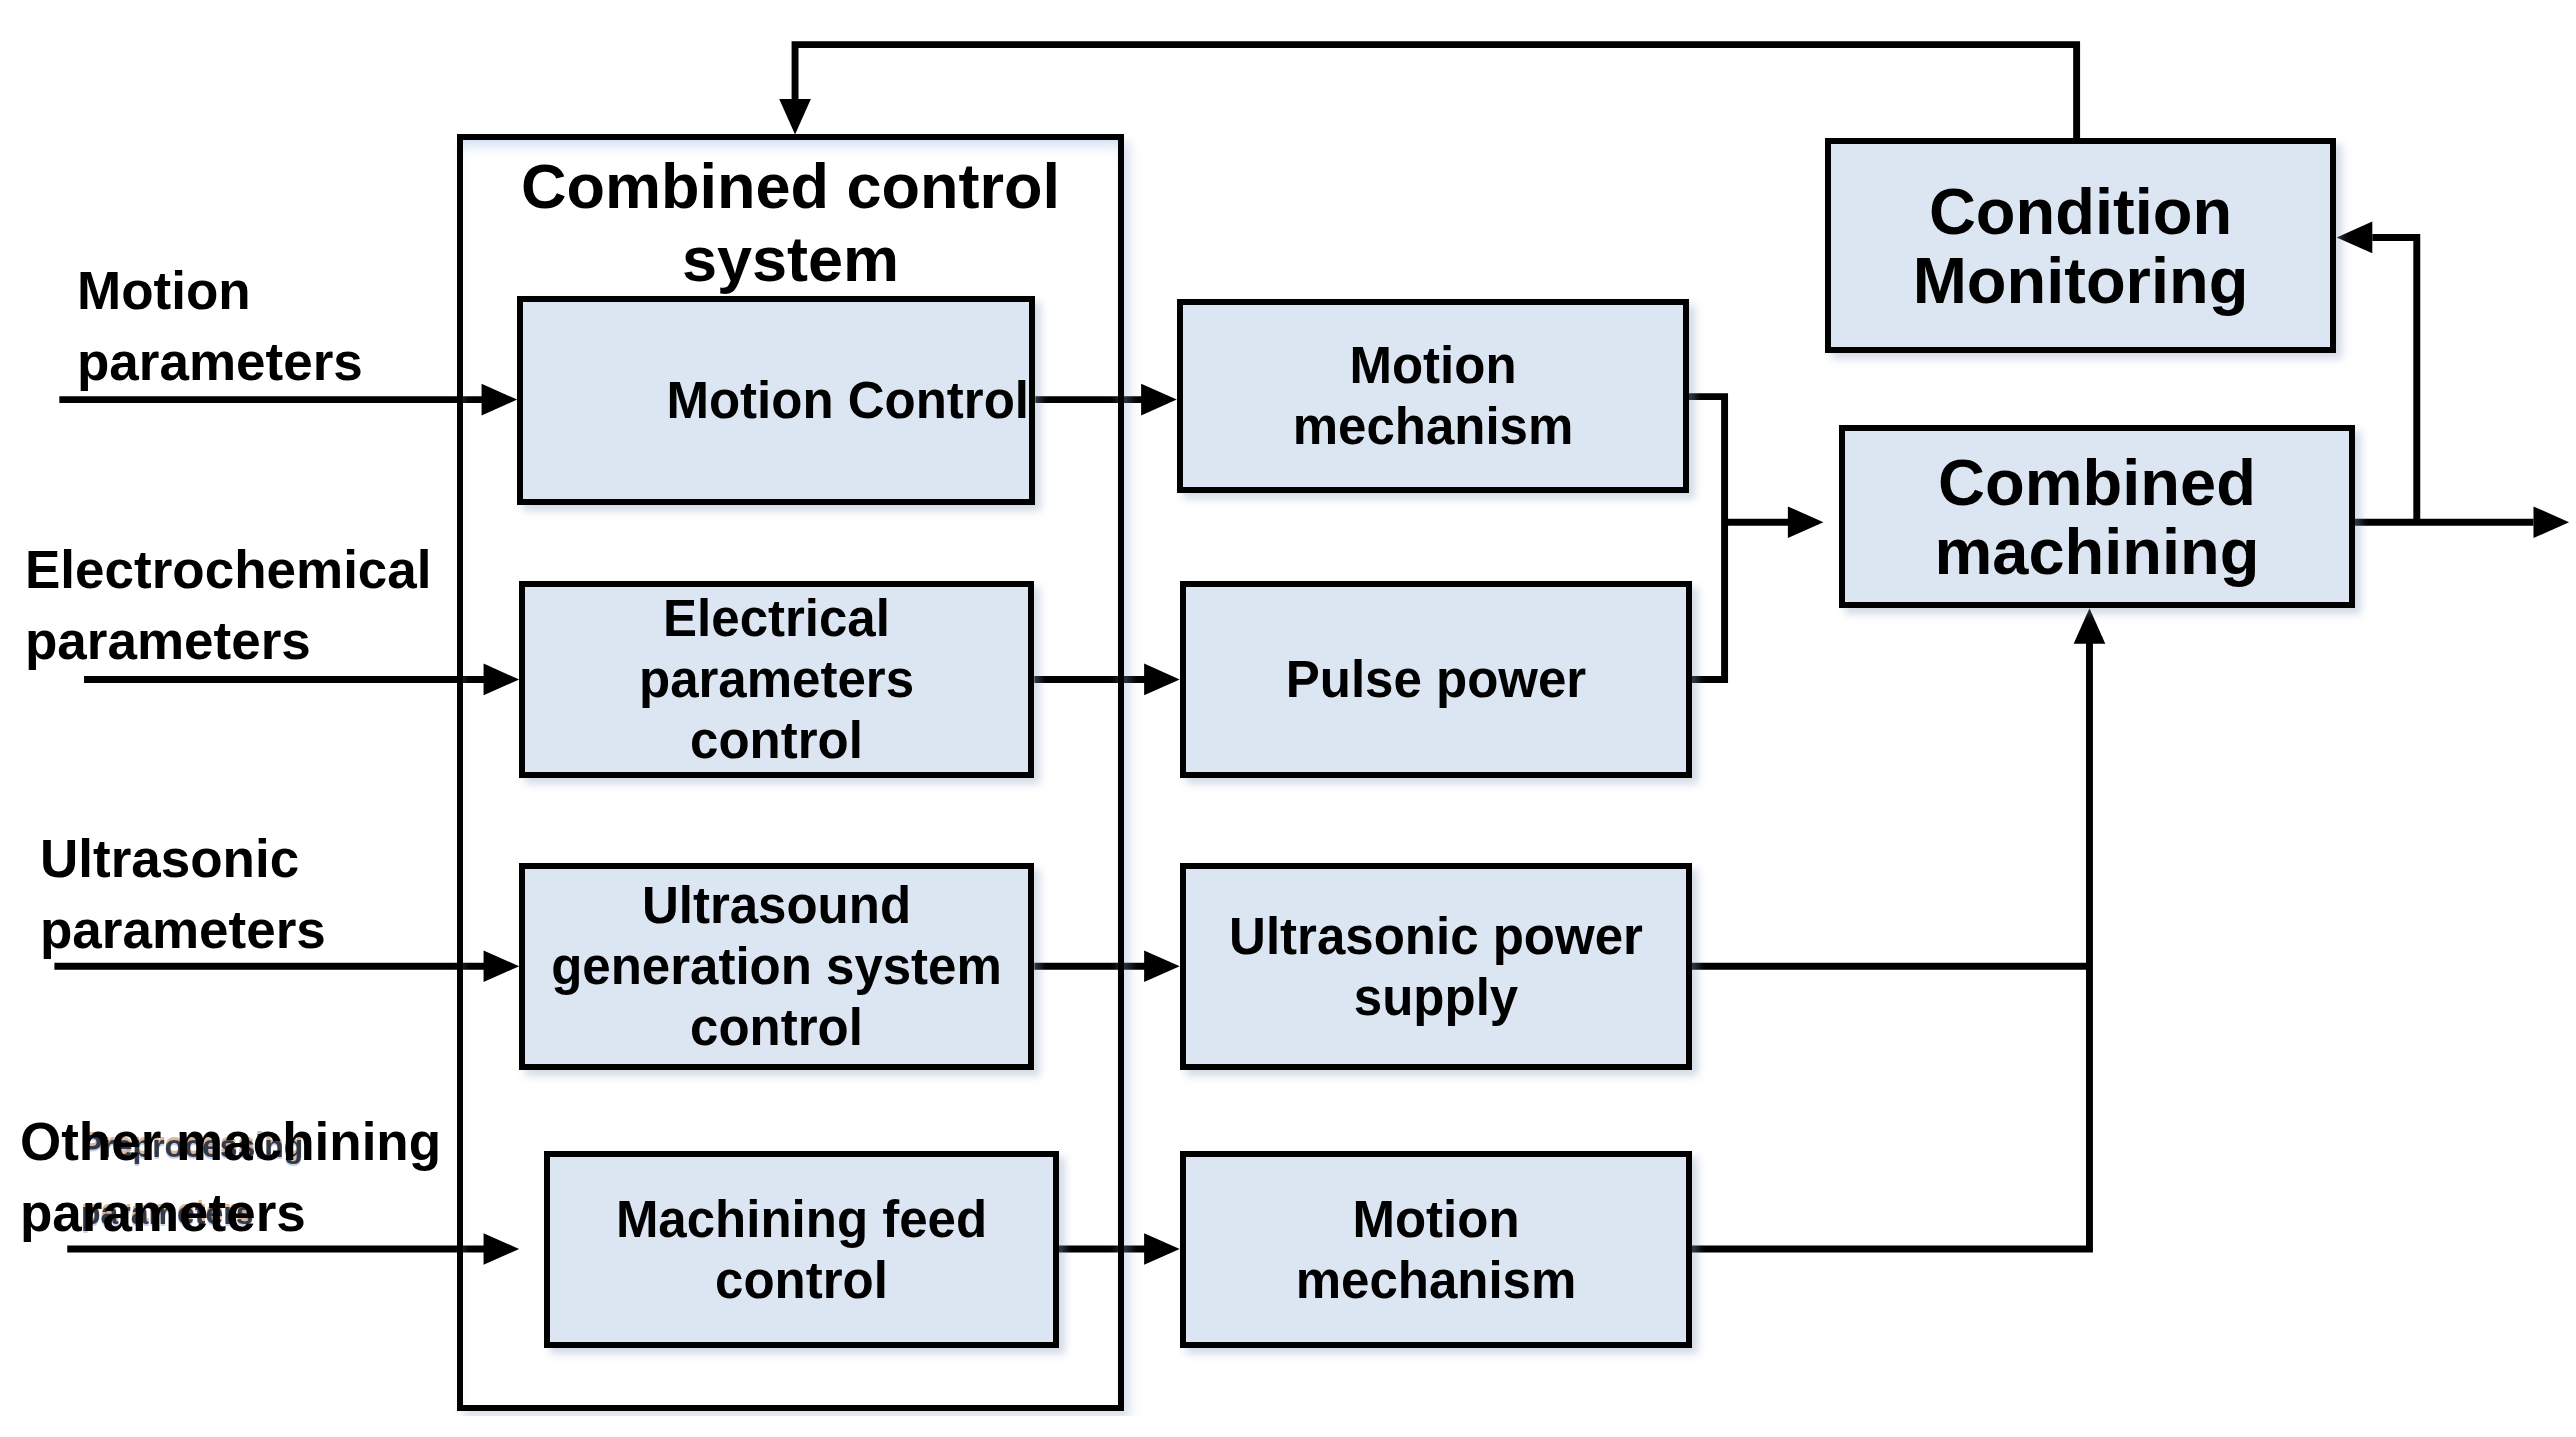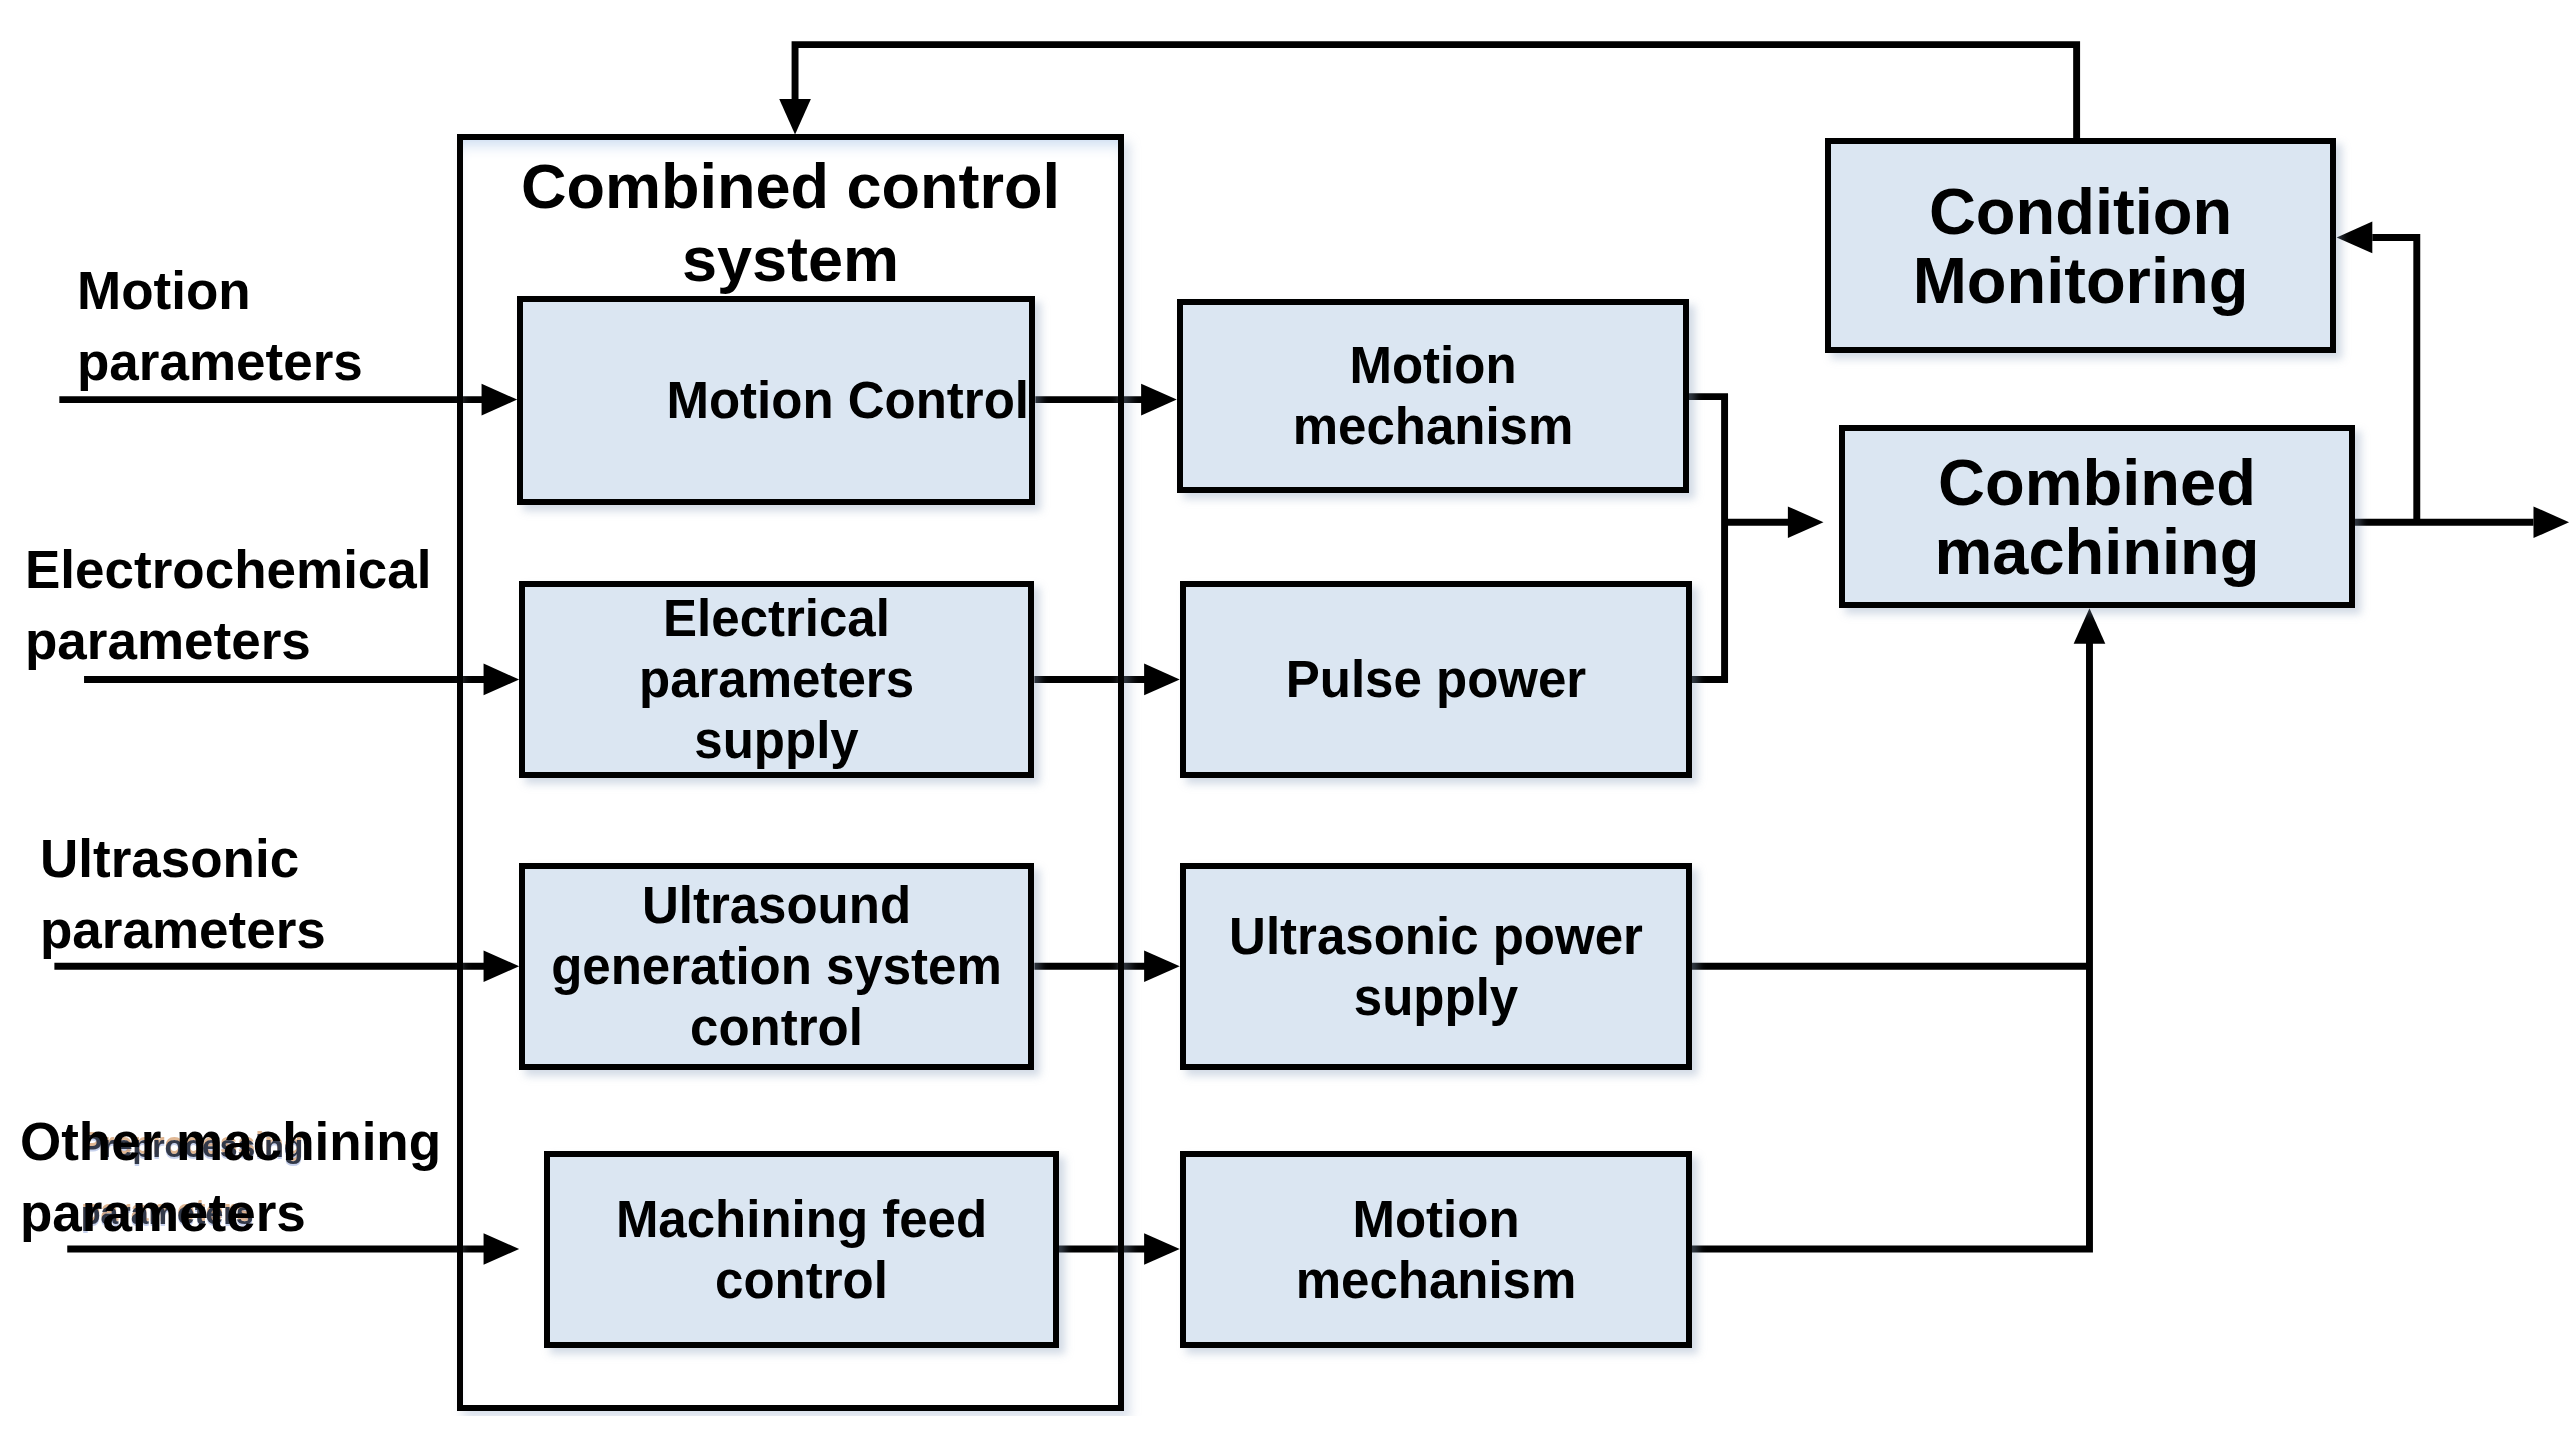--- a/index.html
+++ b/index.html
@@ -83,21 +83,21 @@
   <div class="outer"></div>
   <div class="outer-title">Combined control
 system</div>
 
   <div class="box" style="left:517px;top:296px;width:518px;height:209px;justify-content:flex-end;">
     <span class="bl">Motion Control</span>
   </div>
   <div class="box" style="left:519px;top:581px;width:515px;height:197px;">
     <span class="bl">Electrical
 parameters
-supply</span>
+control</span>
   </div>
   <div class="box" style="left:519px;top:863px;width:515px;height:207px;">
     <span class="bl">Ultrasound
 generation system
 control</span>
   </div>
   <div class="box" style="left:544px;top:1151px;width:515px;height:197px;">
     <span class="bl">Machining feed
 control</span>
   </div>

